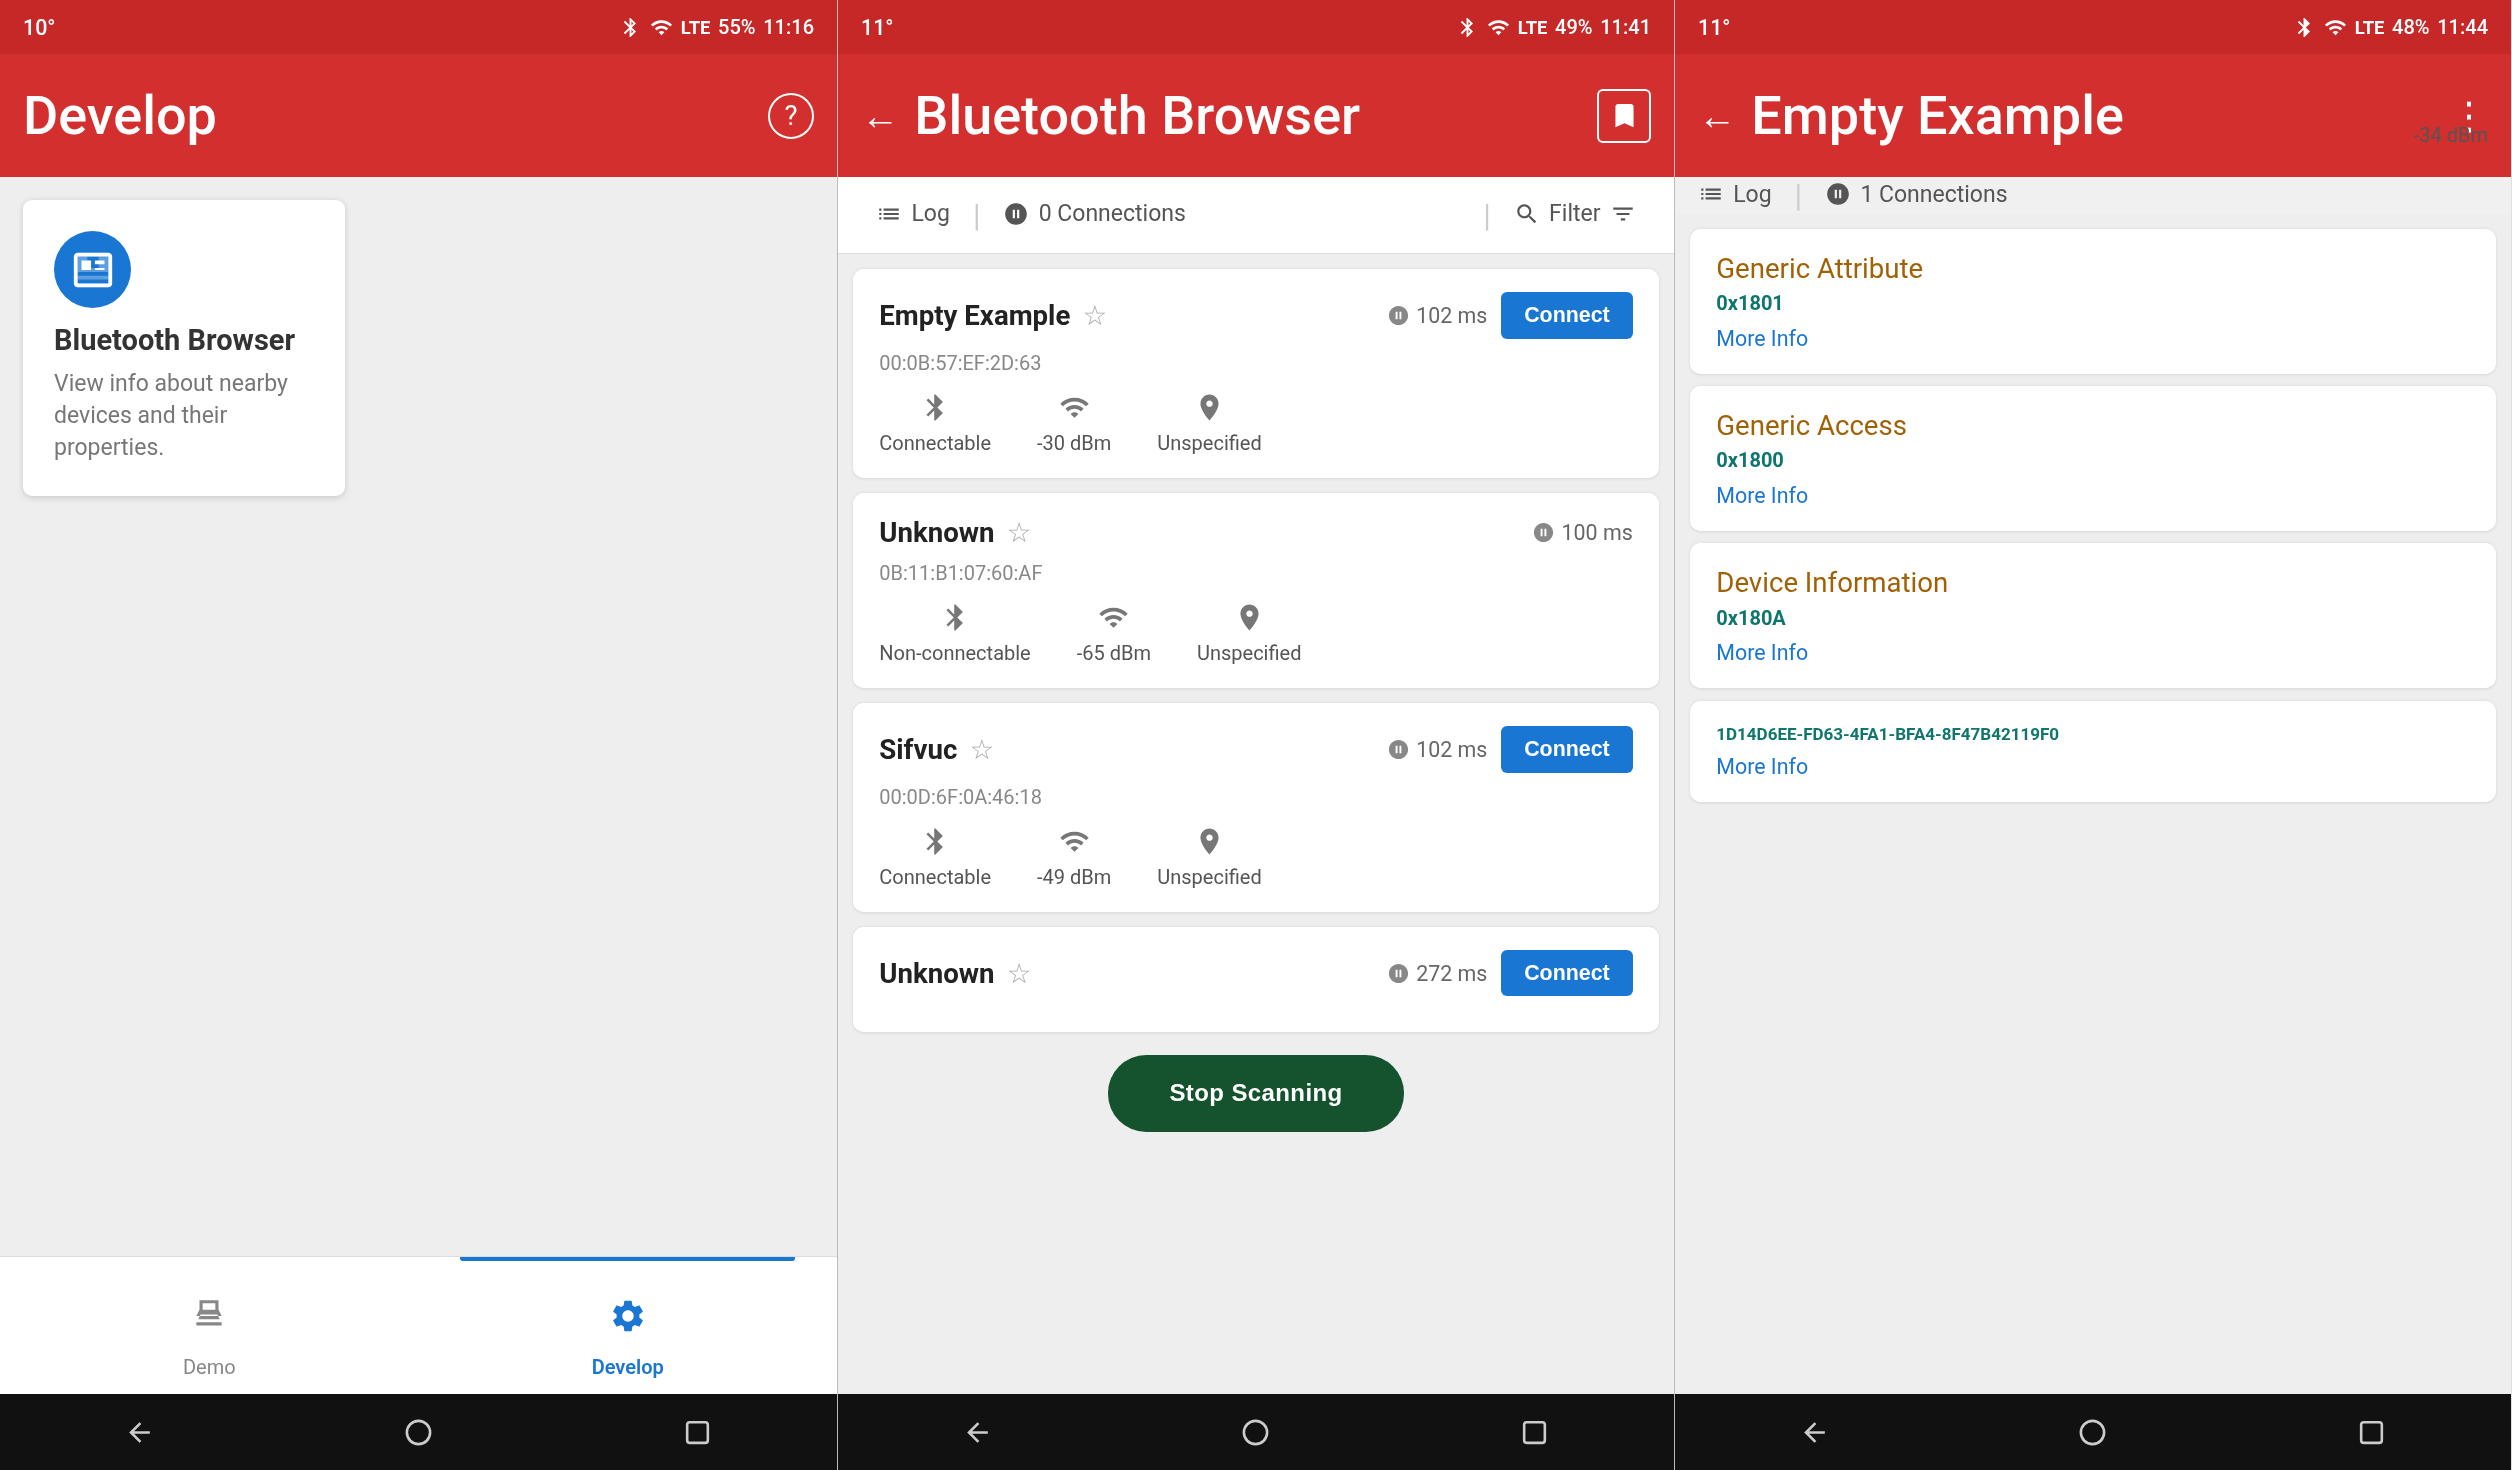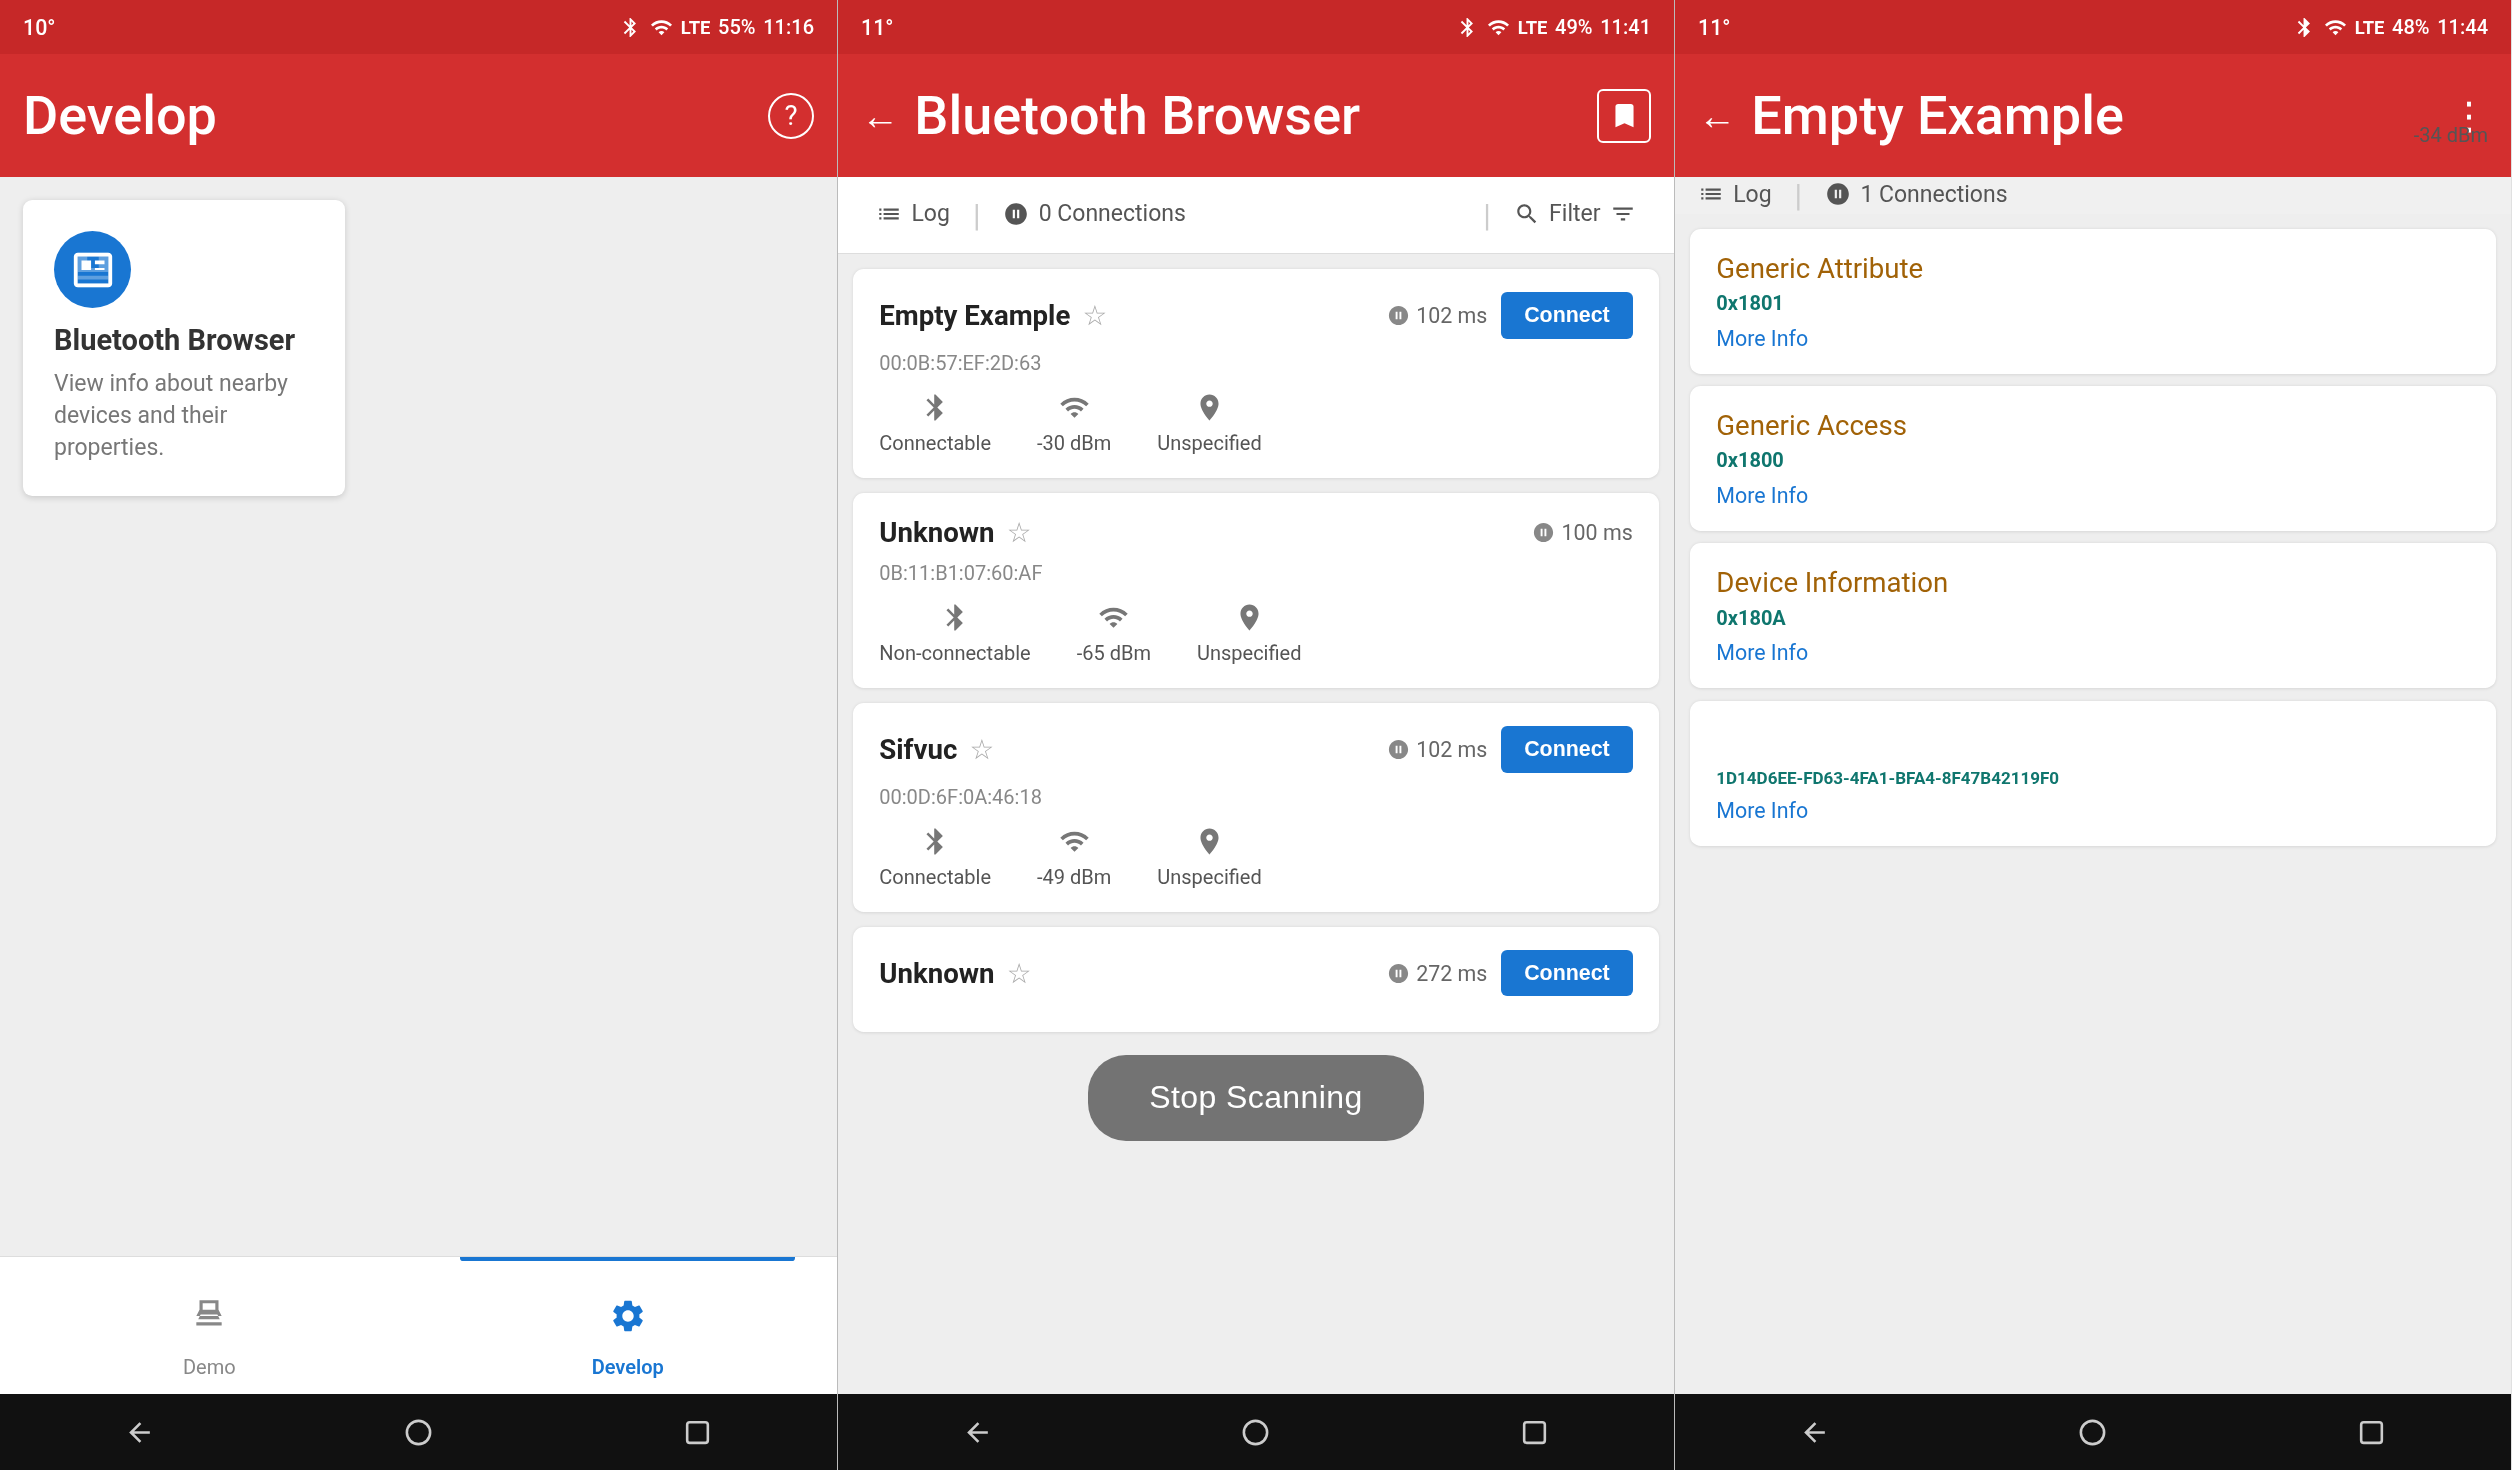--- a/index.html
+++ b/index.html
@@ -247,27 +247,27 @@
     .device-prop {
       display: flex;
       flex-direction: column;
       align-items: center;
       gap: 7.7px;
     }
     .device-prop svg { width: 31px; height: 31px; fill: #777; }
     .device-prop span { font-size: 20px; color: #555; }
 
     .stop-scan-btn {
-      background: #737373;
+      background: #14532d;
       color: white;
       border: none;
       border-radius: 38px;
       padding: 24.5px 61px;
-      font-size: 32px;
-      font-weight: 400;
+      font-size: 24px;
+      font-weight: 700;
       cursor: pointer;
       align-self: center;
       margin: 7.7px 0 15.3px;
       letter-spacing: 0.4px;
     }
 
     
     .app-bar-back {
       font-size: 38px;
       color: white;
@@ -698,21 +698,21 @@
       <span class="more-info-link">More Info</span>
     </div>
 
     <div class="service-card">
       <div class="service-name">Device Information</div>
       <div class="service-uuid">0x180A</div>
       <span class="more-info-link">More Info</span>
     </div>
 
     <div class="service-card">
-      <div class="service-uuid" style="font-size:17px;margin-top:44px;">1D14D6EE-FD63-4FA1-BFA4-8F47B42119F0</div>
+      <div class="service-uuid" style="font-size:17px;">1D14D6EE-FD63-4FA1-BFA4-8F47B42119F0</div>
       <span class="more-info-link">More Info</span>
     </div>
 
   </div>
 
   <div class="sys-nav">
     <div class="sys-nav-btn">
       <svg width="31" height="31" viewBox="0 0 24 24" fill="#ccc">
           <path d="M20 11H7.83l5.59-5.59L12 4l-8 8 8 8 1.41-1.41L7.83 13H20v-2z"></path>
         </svg>

